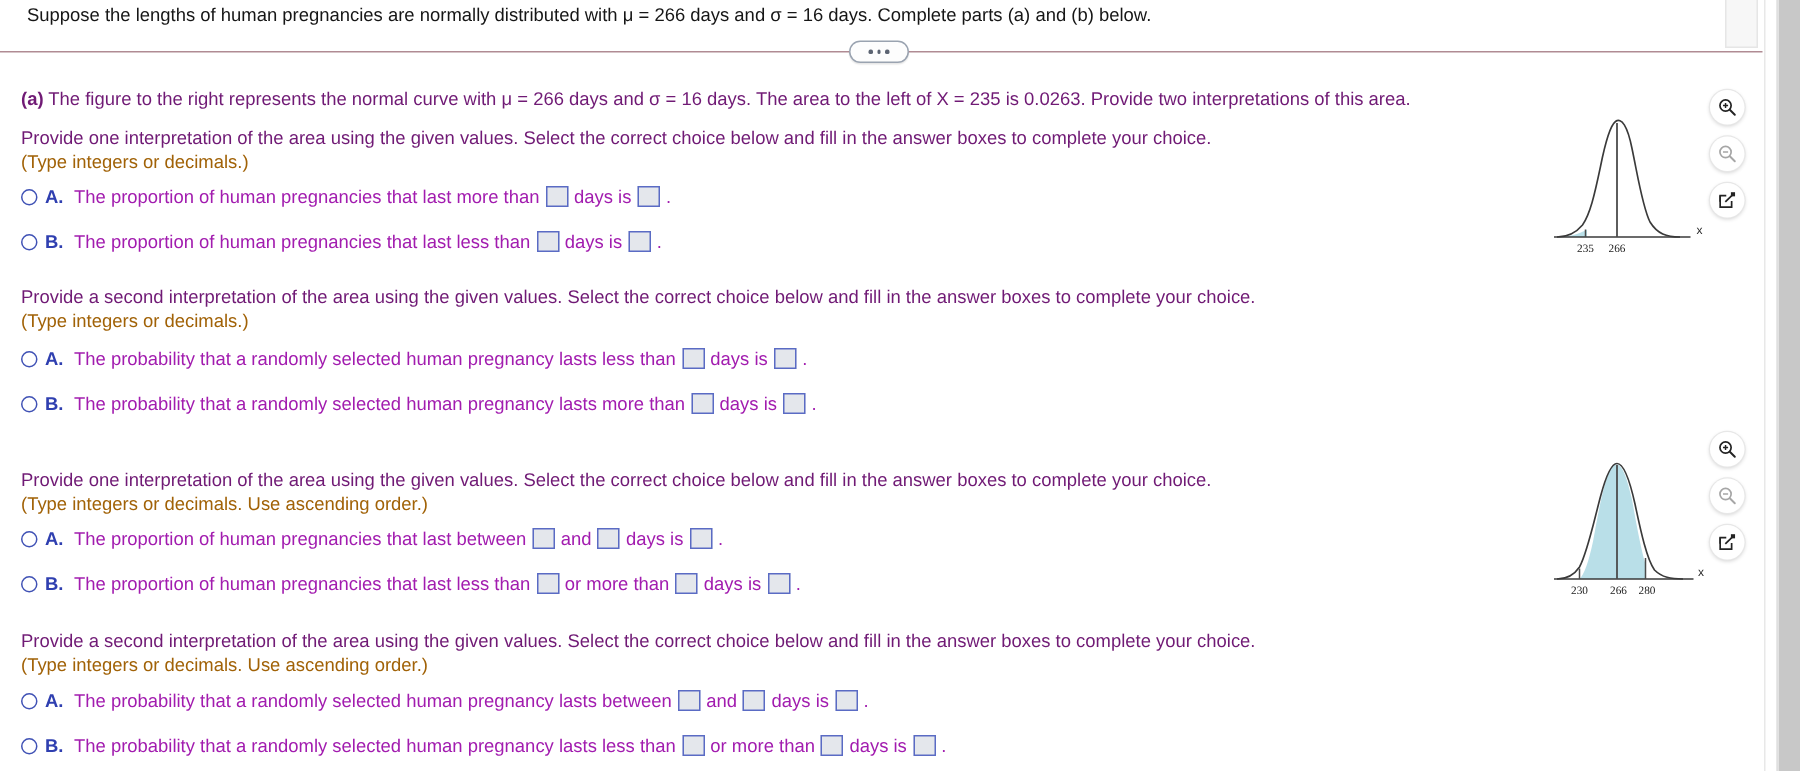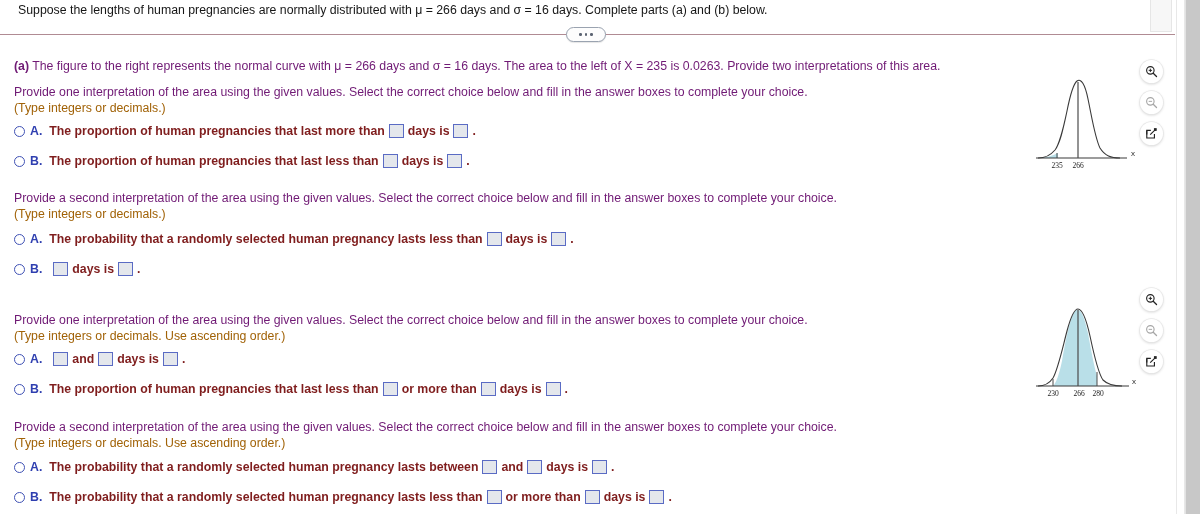--- a/index.html
+++ b/index.html
@@ -116,21 +116,21 @@
     margin-right: 5px;
     cursor: pointer;
   }
   .optlabel {
     color: #2f3fb0;
     font-weight: bold;
     font-size: 12.3px;
     margin-right: 7px;
     flex: 0 0 auto;
   }
-  .ctext { color: #7f1d1d; font-weight: bold; }
+  .ctext { color: #a21caf; }
   .ans-box {
     display: inline-block;
     width: 15px; height: 14px;
     background: #e4e7ec;
     border: 1px solid #5a6bc4;
     margin: 0 4px;
     vertical-align: -2px;
     cursor: text;
   }
 
@@ -227,37 +227,39 @@
         <span class="optlabel">A.</span>
         <span class="ctext">The probability that a randomly selected human pregnancy lasts less than</span>
         <span class="ans-box"></span>
         <span class="ctext">days is</span>
         <span class="ans-box"></span>
         <span class="ctext">.</span>
       </div>
       <div class="choice" style="margin-top:8px;">
         <span class="radio"></span>
         <span class="optlabel">B.</span>
+        <span class="ctext">The probability that a randomly selected human pregnancy lasts more than</span>
         <span class="ans-box"></span>
         <span class="ctext">days is</span>
         <span class="ans-box"></span>
         <span class="ctext">.</span>
       </div>
     </div>
 
 
     <div class="block" style="top:312px;">
       <div class="line-main">Provide one interpretation of the area using the given values. Select the correct choice below and fill in the answer boxes to complete your choice.</div>
       <div class="hint-blue">(Type integers or decimals. Use ascending order.)</div>
     </div>
 
     <div class="block" style="top:346px;">
       <div class="choice">
         <span class="radio"></span>
         <span class="optlabel">A.</span>
+        <span class="ctext">The proportion of human pregnancies that last between</span>
         <span class="ans-box"></span>
         <span class="ctext">and</span>
         <span class="ans-box"></span>
         <span class="ctext">days is</span>
         <span class="ans-box"></span>
         <span class="ctext">.</span>
       </div>
       <div class="choice" style="margin-top:8px;">
         <span class="radio"></span>
         <span class="optlabel">B.</span>

